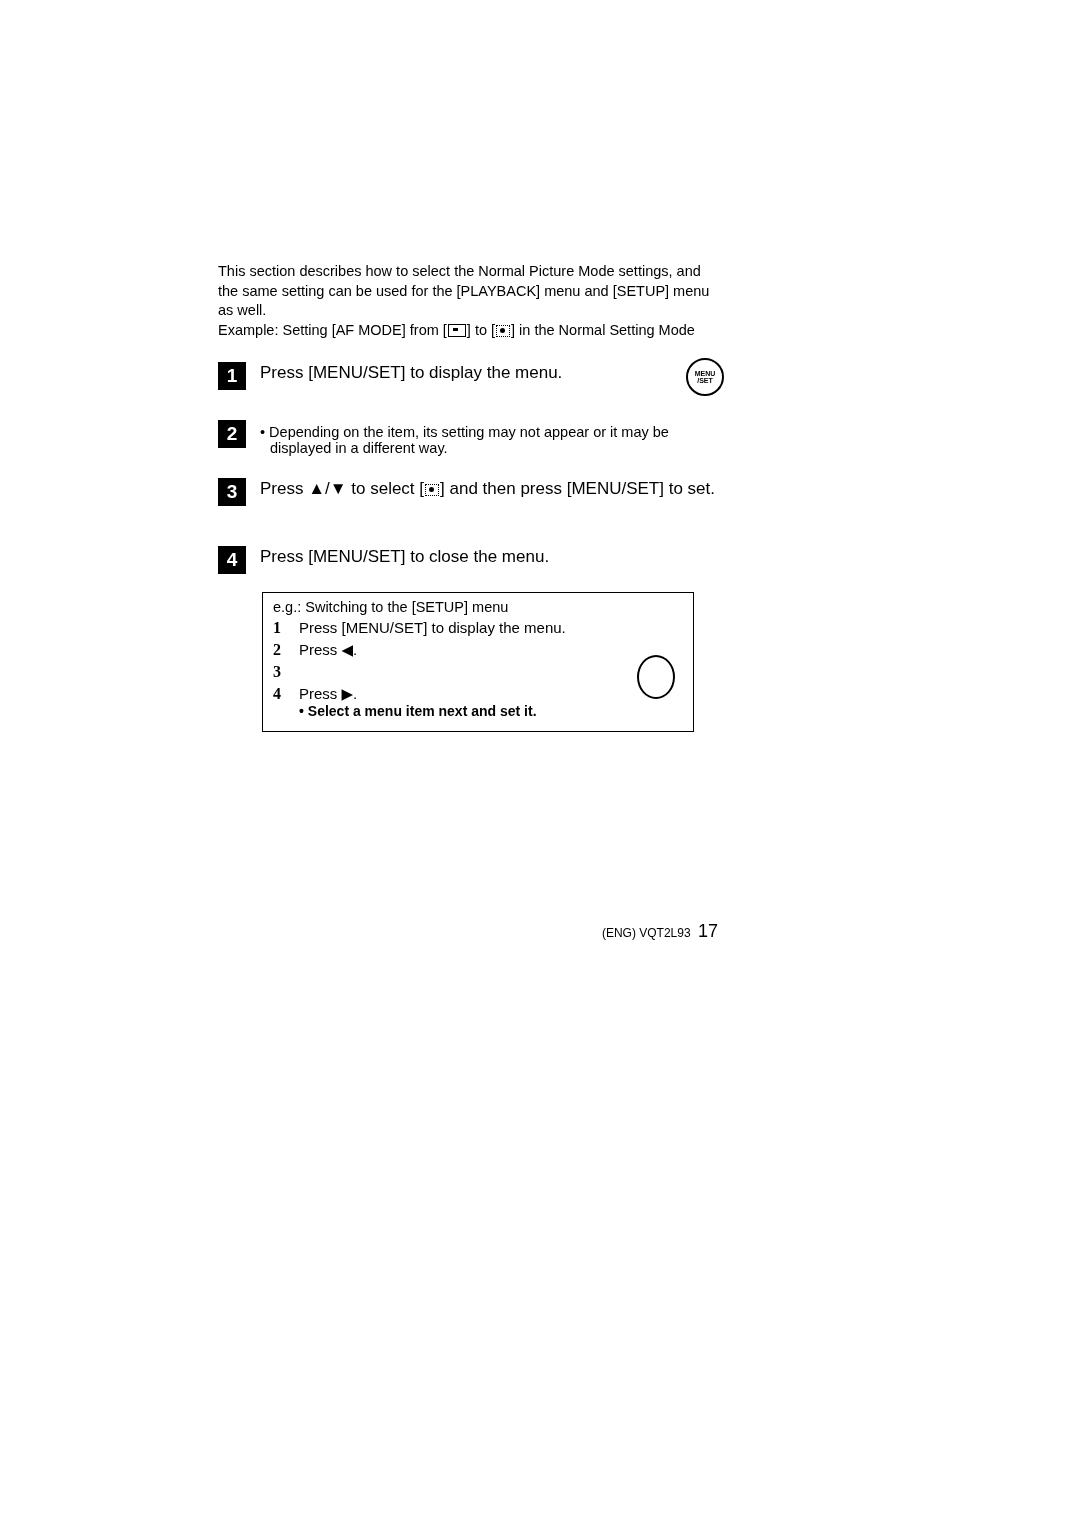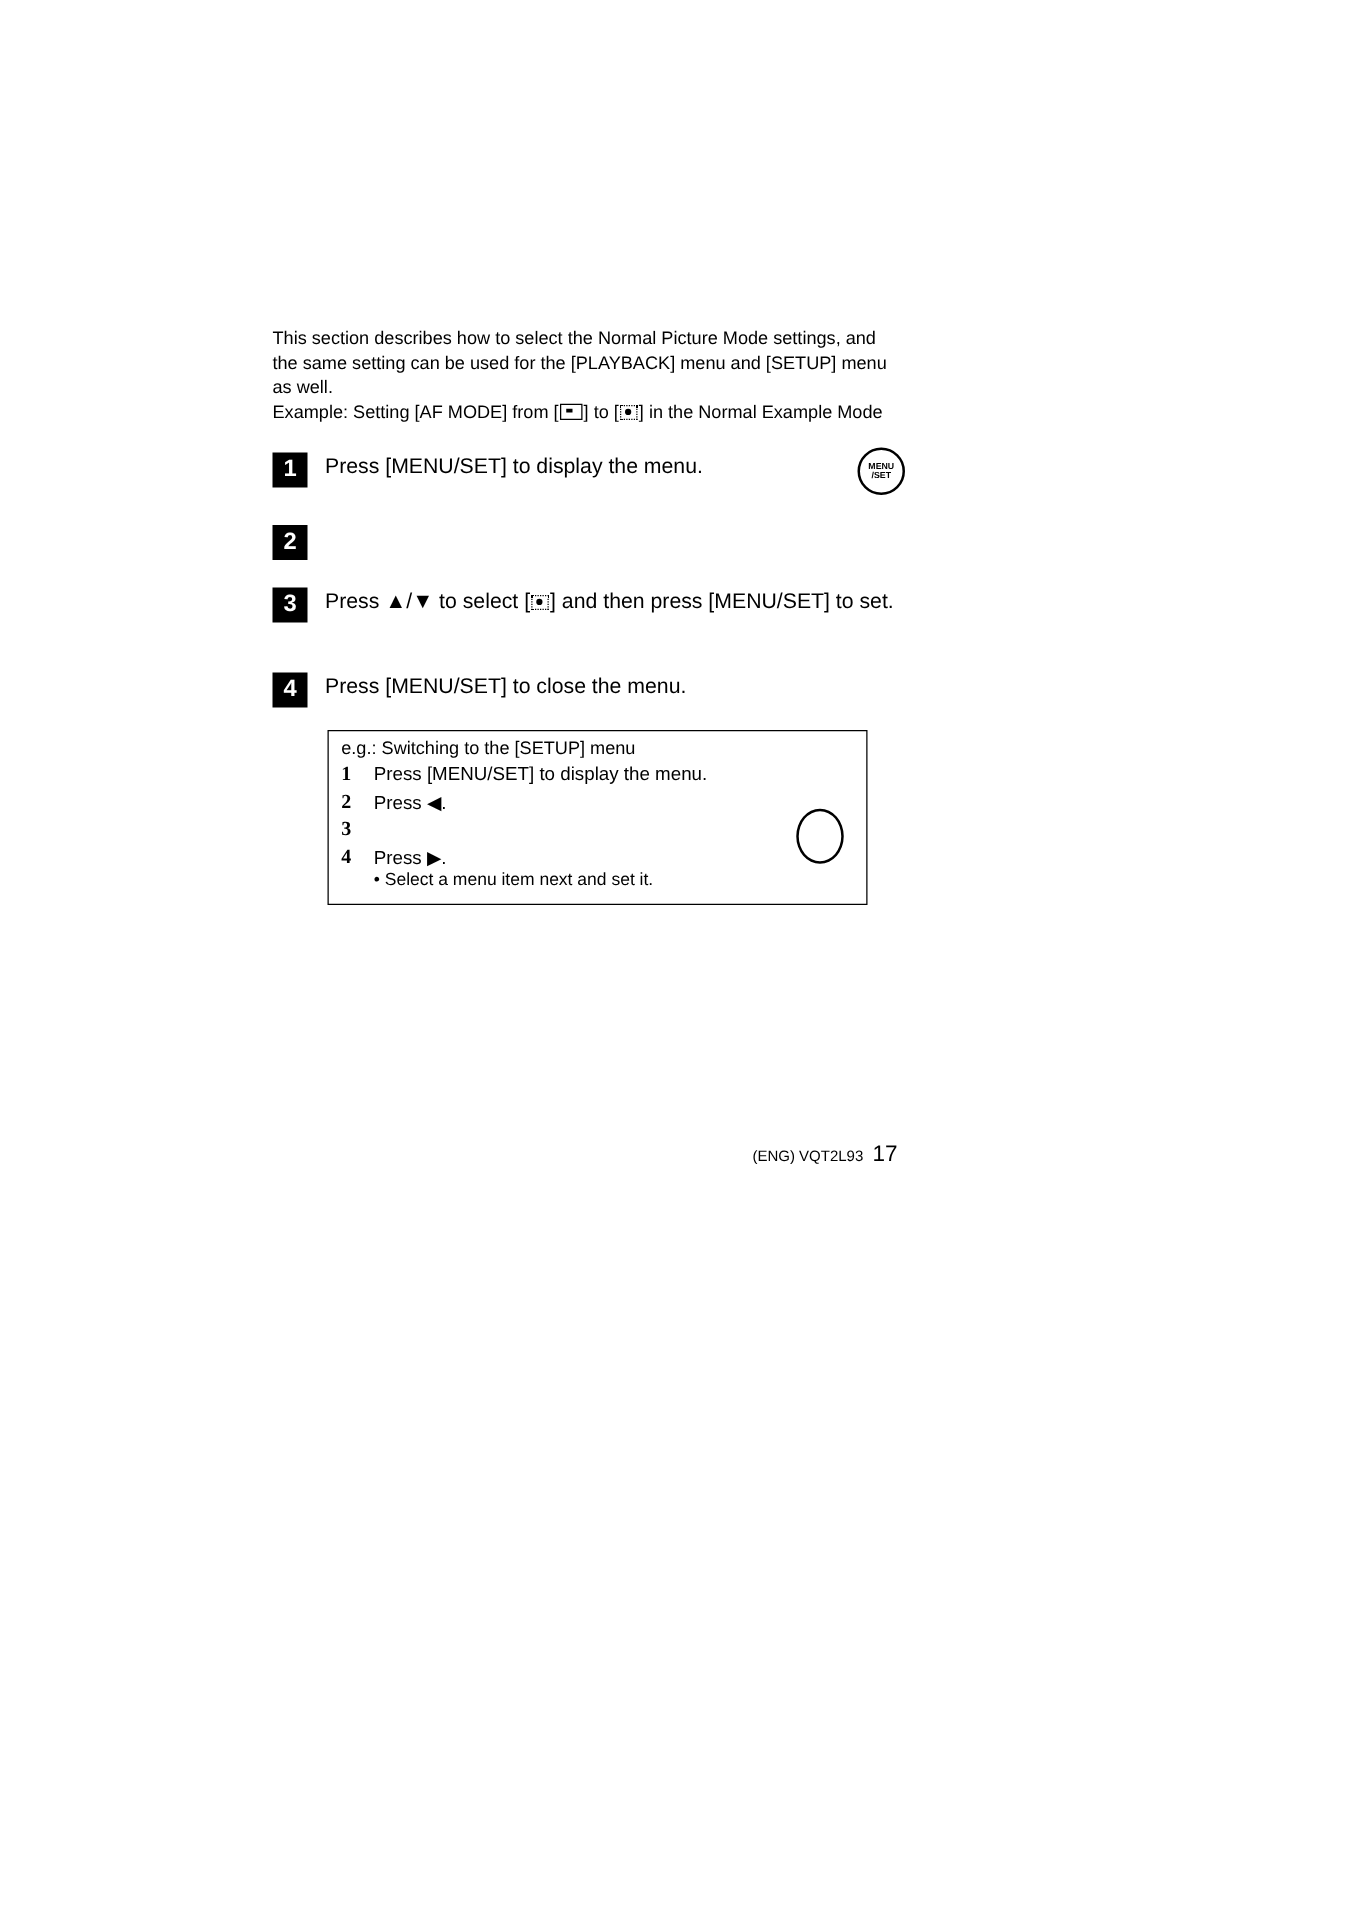--- a/index.html
+++ b/index.html
@@ -124,20 +124,21 @@
   }
   .sub-text {
     flex: 1;
     font-size: 15px;
   }
   .sub-text .bullet {
     font-size: 14px;
     display: block;
     margin-left: 10px;
     text-indent: -10px;
+    font-weight: bold;
   }
   .sub-text .bullet::before {
     content: "• ";
   }
   .big-circle {
     position: absolute;
     right: 18px;
     top: 62px;
     width: 34px;
     height: 40px;
@@ -203,37 +204,38 @@
   }
 </style>
 </head>
 <body>
 
 <div class="page">
 
 
   <div class="intro">
     <span>This section describes how to select the Normal Picture Mode settings, and the same setting can be used for the [PLAYBACK] menu and [SETUP] menu as well.</span><br>
-    <span>Example: Setting [AF MODE] from [</span><span class="icon-box"></span><span>] to [</span><span class="icon-face"></span><span>] in the Normal Example Mode</span>
+    <span>Example: Setting [AF MODE] from [</span><span class="icon-box"></span><span>] to [</span><span class="icon-face"></span><span>] in the Normal Setting Mode</span>
   </div>
 
   <div class="step-row">
     <div class="step-num">1</div>
     <div class="step-body">
       <div class="step-title">Press [MENU/SET] to display the menu.</div>
     </div>
     <div class="menu-set-btn">
       <span>MENU</span>
       <span>/SET</span>
     </div>
   </div>
 
   <div class="step-row" style="margin-top:30px;">
     <div class="step-num">2</div>
     <div class="step-body">
+      <div class="step-note">Depending on the item, its setting may not appear or it may be displayed in a different way.</div>
     </div>
   </div>
 
   <div class="step-row" style="margin-top:22px;">
     <div class="step-num">3</div>
     <div class="step-body">
       <div class="step-title">
         <span>Press ▲/▼ to select [</span><span class="icon-face"></span><span>] and then press [MENU/SET] to set.</span>
       </div>
     </div>

